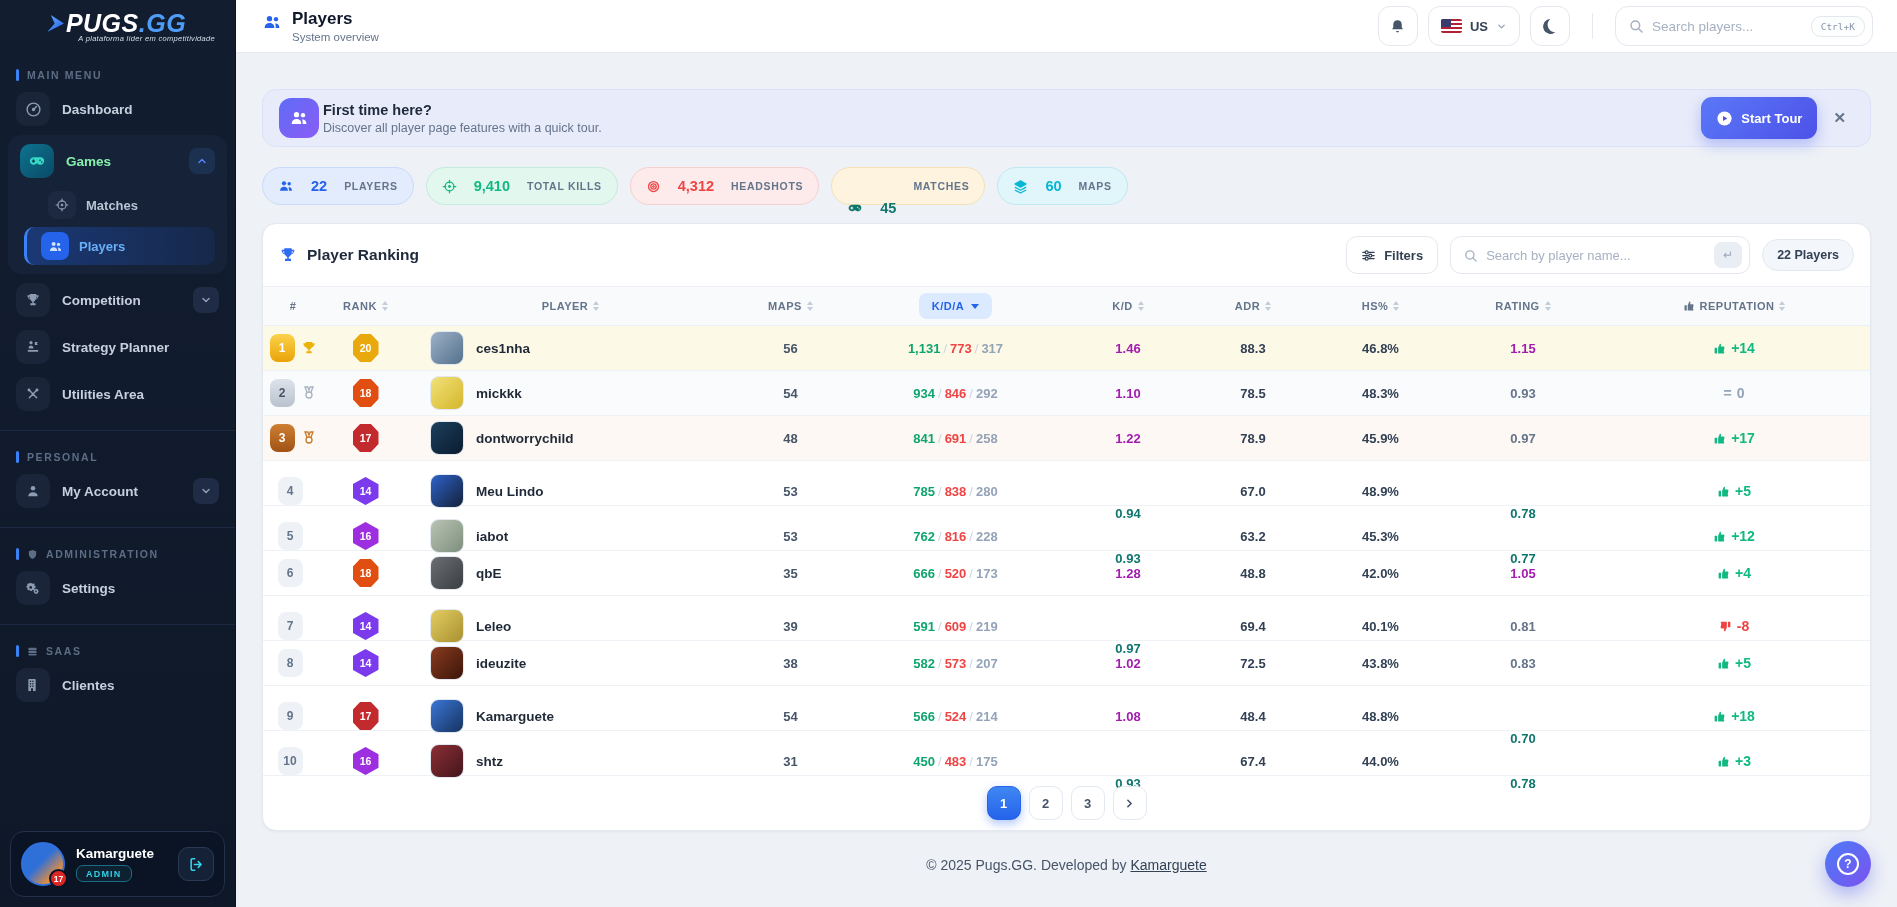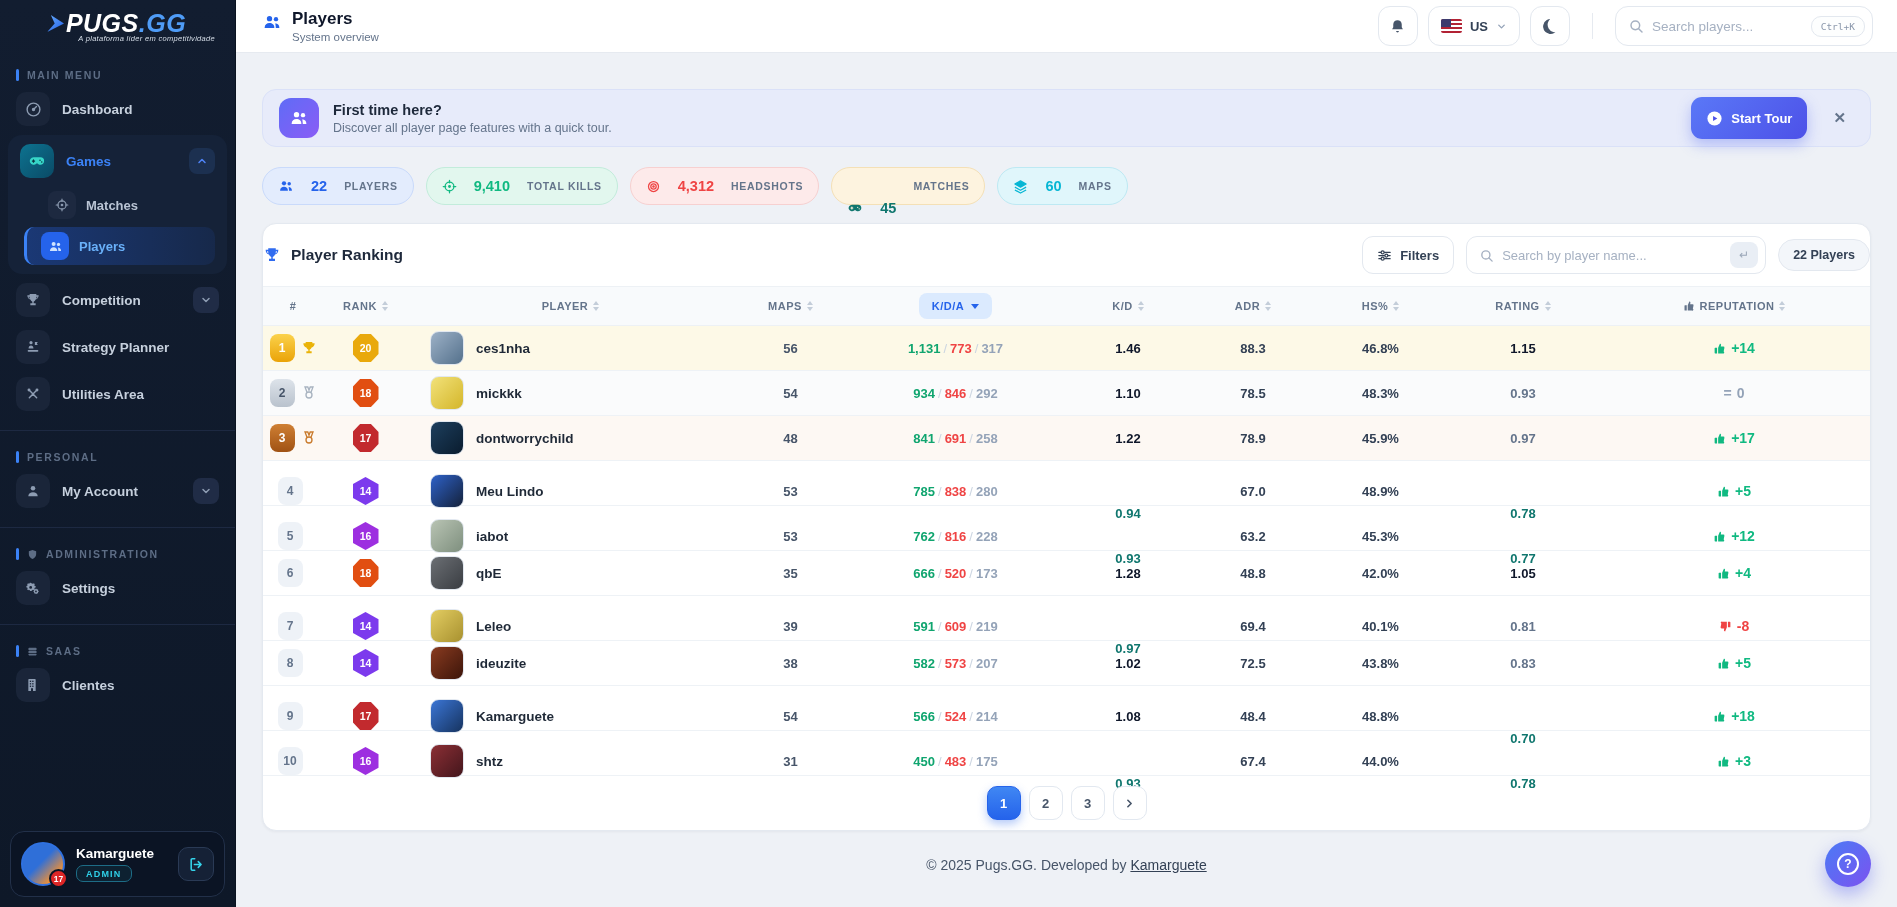--- a/index.html
+++ b/index.html
@@ -20,21 +20,21 @@
   .section-label::before { content:""; width:3px; height:12px; background:#3b82f6; border-radius:2px; flex-shrink:0; }
   .section-label .lab-ic { color:#5d6d85; }
 
   .nav-item { display:flex; align-items:center; gap:12px; margin:3px 10px; padding:5px 6px; border-radius:12px; color:#c6d0dd; font-size:13.5px; font-weight:700; cursor:pointer; }
   .icon-tile { width:34px; height:34px; border-radius:10px; background:#1a2539; display:flex; align-items:center; justify-content:center; color:#8d9cb2; flex-shrink:0; }
   .chev-tile { margin-left:auto; width:26px; height:26px; border-radius:8px; background:#202c46; color:#8d9cb2; display:flex; align-items:center; justify-content:center; }
   .games-group { background:#152238; border-radius:14px; margin:4px 8px; padding:2px 2px 6px; }
   .games-group > .nav-item { margin:2px 4px; }
   .games-group .icon-tile { background:linear-gradient(135deg,#0d7390,#0a4a66); color:#37d6c8; }
   .games-group .chev-tile { background:#1c3050; color:#4f83f7; }
-  .games-group > .nav-item > span.nav-label { color:#3b82f6; }
+  .games-group > .nav-item > span.nav-label { color:#86efac; }
   .subitem { display:flex; align-items:center; gap:10px; margin:3px 10px 3px 30px; padding:5px 8px; border-radius:10px; color:#b9c4d4; font-size:13px; font-weight:600; cursor:pointer; }
   .subtile { width:28px; height:28px; border-radius:8px; background:#1d2940; color:#8d9cb2; display:flex; align-items:center; justify-content:center; flex-shrink:0; }
   .subitem.active { background:linear-gradient(90deg,rgba(37,99,235,.34),rgba(37,99,235,.10)); border-left:3px solid #3b82f6; margin-left:14px; padding-left:14px; color:#69b0f9; font-weight:700; }
   .subitem.active .subtile { background:#2563eb; color:#cfe3ff; }
   .sb-divider { height:1px; background:#1d2942; margin:14px 0 0; }
 
   .user-card { position:absolute; left:10px; right:10px; bottom:10px; background:#0b1424; border:1px solid #223049; border-radius:14px; padding:10px; display:flex; align-items:center; gap:11px; }
   .u-avatar { width:44px; height:44px; border-radius:50%; border:2px solid #2f71e0; background:linear-gradient(135deg,#2f6fd8 45%,#e98f3a 80%); position:relative; flex-shrink:0; }
   .u-level { position:absolute; right:-5px; bottom:-4px; width:19px; height:19px; border-radius:50%; background:#dc2626; border:2px solid #0b1424; color:#fff; font-size:8.5px; font-weight:800; display:flex; align-items:center; justify-content:center; }
   .u-name { font-size:13.5px; font-weight:800; color:#fff; }
@@ -56,41 +56,41 @@
   .moon { width:15px; height:15px; border-radius:50%; box-shadow:inset 4px -3px 0 0 #475569; transform:rotate(15deg); }
   .v-div { width:1px; height:26px; background:#e6eaf0; margin:0 12px; }
   .search-pill { display:flex; align-items:center; gap:8px; width:258px; height:40px; border:1px solid #e3e8ef; border-radius:13px; padding:0 7px 0 12px; background:#fff; color:#a6b1c2; }
   .search-pill input { border:none; outline:none; flex:1; min-width:0; font-size:13.5px; color:#334155; font-family:"Liberation Sans",sans-serif; background:transparent; }
   .search-pill input::placeholder { color:#a6b1c2; }
   .kbd { border:1px solid #e3e8ef; border-radius:10px; padding:4px 9px; font-family:"DejaVu Sans Mono",monospace; font-size:9.5px; color:#8a97ab; background:#fdfefe; white-space:nowrap; }
 
   .content { flex:1; padding:36px 26px 0; position:relative; }
 
   
-  .tour-banner { height:58px; background:#e7ebfa; border:1px solid #dae1f8; border-radius:14px; display:flex; align-items:center; gap:14px; padding:0 16px; }
+  .tour-banner { height:58px; background:#e7ebfa; border:1px solid #dae1f8; border-radius:14px; display:flex; align-items:center; gap:4px; padding:0 16px; }
   .tb-icon { width:40px; height:40px; border-radius:12px; background:linear-gradient(135deg,#5f6cf6,#8a5cf6); color:#fff; display:flex; align-items:center; justify-content:center; flex-shrink:0; }
   .tb-title { font-size:14.5px; font-weight:800; color:#1e293b; }
   .tb-sub { font-size:12.5px; color:#64748b; margin-top:3px; }
   .tour-btn { margin-left:auto; display:flex; align-items:center; gap:8px; background:linear-gradient(135deg,#5a78f7,#4d51e8); color:#fff; font-size:13px; font-weight:800; border-radius:11px; padding:0 15px; height:42px; box-shadow:0 6px 14px rgba(79,99,240,.35); cursor:pointer; }
   .close-x { color:#64748b; font-size:15px; margin:0 8px 0 12px; font-weight:700; cursor:pointer; }
 
   
   .stats-row { display:flex; gap:12px; margin-top:20px; }
   .stat-pill { height:38px; border-radius:19px; border:1px solid; display:flex; align-items:center; gap:17px; padding:0 15px; }
   .stat-pill .val { font-size:14.5px; font-weight:800; }
   .stat-pill .lab { font-size:10.5px; font-weight:700; color:#64748b; letter-spacing:.7px; }
   .st-blue  { background:#e3ecfd; border-color:#c9dafb; } .st-blue .val,.st-blue .ic { color:#2563eb; }
   .st-green { background:#e2f7ee; border-color:#c2ecdb; } .st-green .val,.st-green .ic { color:#10b981; }
   .st-red   { background:#fdeaea; border-color:#f7d0d0; } .st-red .val,.st-red .ic { color:#ef4444; }
   .st-amber { background:#fdf3df; border-color:#f4e0b6; } .st-amber .val,.st-amber .ic { color:#0f766e;margin-top:43px; }
   .st-cyan  { background:#e0f6fb; border-color:#bde9f3; } .st-cyan .val,.st-cyan .ic { color:#06b6d4; }
 
   
   .card { margin-top:18px; background:#fff; border:1px solid #e4e9f0; border-radius:14px; box-shadow:0 1px 3px rgba(15,23,42,.05); overflow:hidden; }
-  .card-head { display:flex; align-items:center; gap:10px; padding:12px 0; }
+  .card-head { display:flex; align-items:center; gap:10px; padding:12px 16px; }
   .card-title { font-size:15.5px; font-weight:800; color:#1e293b; }
   .trophy-blue { color:#2f6bf0; }
   .head-right { margin-left:auto; display:flex; align-items:center; gap:12px; }
   .filters-btn { height:38px; border:1px solid #e3e8ef; border-radius:11px; display:flex; align-items:center; gap:8px; padding:0 14px; font-size:13px; font-weight:700; color:#334155; background:#fff; cursor:pointer; }
   .table-search { display:flex; align-items:center; gap:8px; width:300px; height:38px; border:1px solid #e3e8ef; border-radius:11px; padding:0 7px 0 12px; background:#fff; color:#a6b1c2; }
   .table-search input { border:none; outline:none; flex:1; min-width:0; font-size:13px; color:#334155; font-family:"Liberation Sans",sans-serif; background:transparent; }
   .table-search input::placeholder { color:#a6b1c2; }
   .enter-key { width:28px; height:26px; background:#e9eef5; border-radius:8px; color:#9aa7b8; font-size:12px; display:flex; align-items:center; justify-content:center; }
   .count-badge { height:32px; border:1px solid #e3e8ef; border-radius:16px; background:#f3f6fa; padding:0 14px; font-size:12.5px; font-weight:700; color:#334155; display:flex; align-items:center; }
 
@@ -129,21 +129,21 @@
   .rank-badge.violet { background:#9d2fe0; }
 
   .player-cell { display:flex; align-items:center; gap:12px; padding-left:22px; }
   .avatar { width:34px; height:34px; border-radius:9px; border:1px solid #e2e8f0; flex-shrink:0; }
   .pname { font-size:13.5px; font-weight:700; color:#1f2937; }
   .maps-val { color:#475569; font-weight:600; font-size:13px; }
   .kda-cell { display:flex; justify-content:center; align-items:center; gap:3px; font-size:13px; font-weight:800; }
   .k { color:#10a56f; } .d { color:#ef4444; } .a { color:#94a3b8; }
   .sep { color:#cbd5e1; font-weight:400; }
   .kd, .rating { font-weight:800; font-size:13px; color:#64748b; }
-  .kd.pos, .rating.pos { color:#0f172a; }
+  .kd.pos, .rating.pos { color:#a21caf; }
   .kd.neg, .rating.neg { color:#0f766e;margin-top:45px; }
   .rating.neutral { color:#64748b; }
   .adr-val, .hs-val { color:#334155; font-weight:700; font-size:13px; }
   .rep { display:flex; align-items:center; justify-content:center; gap:5px; font-weight:800; font-size:14px; }
   .rep .i-up, .rep .i-dn, .rep .eq { display:none; }
   .rep.up { color:#10b981; } .rep.up .i-up { display:block; }
   .rep.down { color:#ef4444; } .rep.down .i-dn { display:block; }
   .rep.zero { color:#94a3b8; } .rep.zero .eq { display:inline; font-weight:700; }
 
   .pagination { display:flex; justify-content:center; align-items:center; gap:8px; padding:10px 0; }

